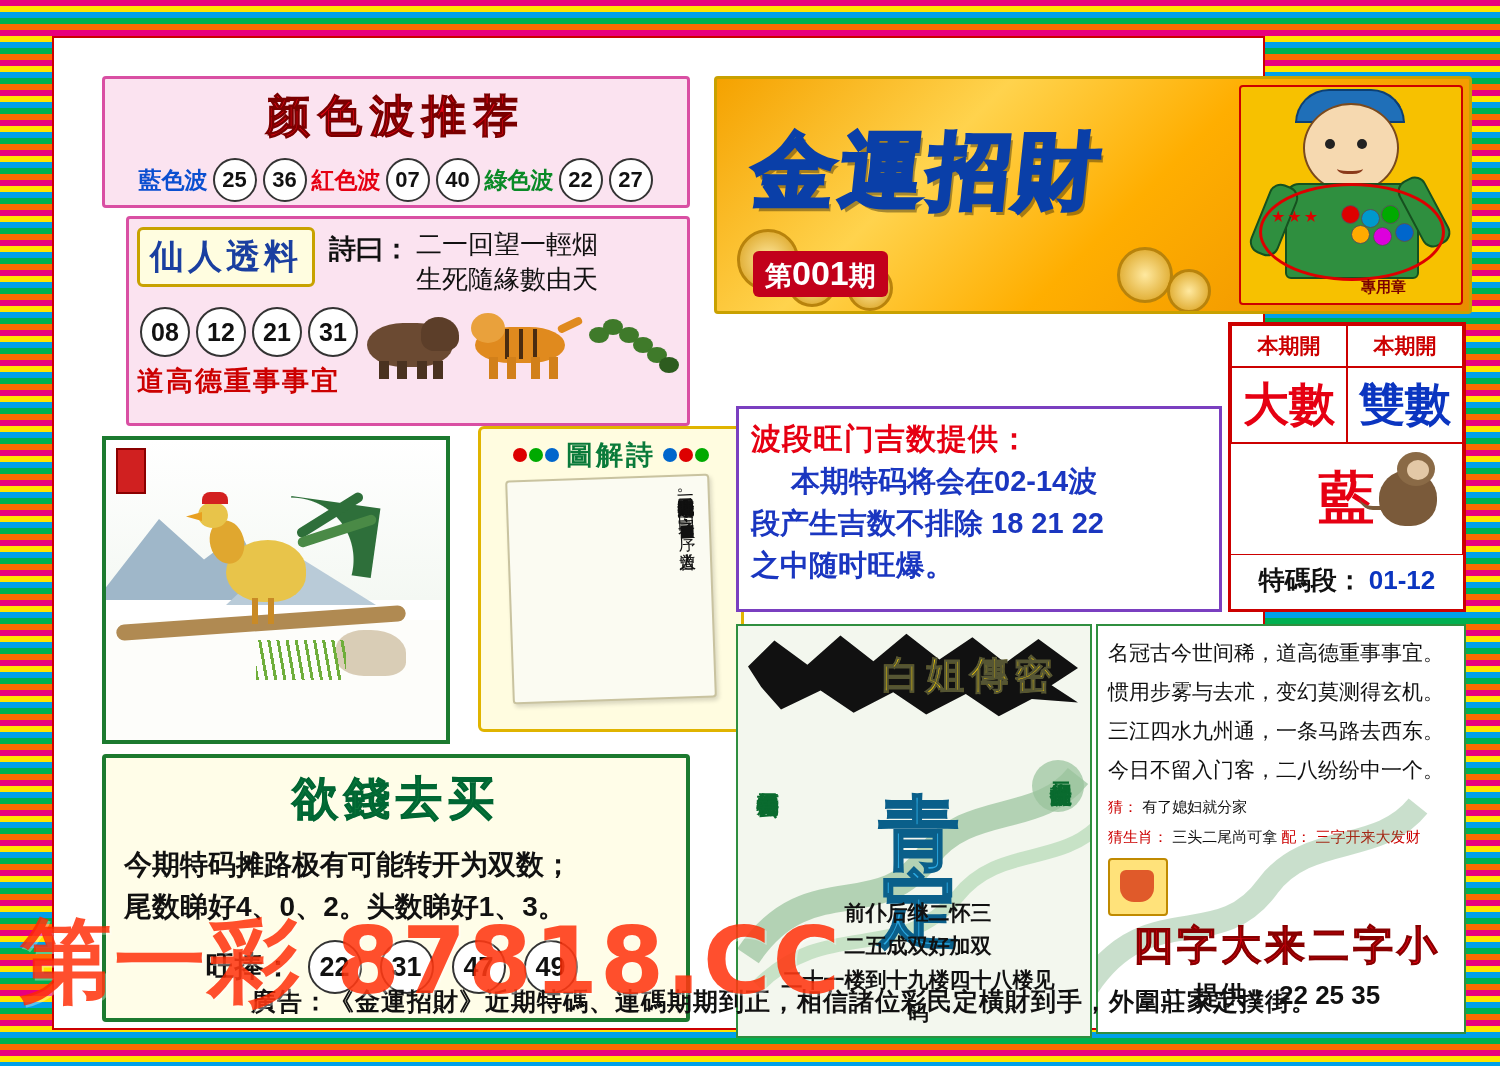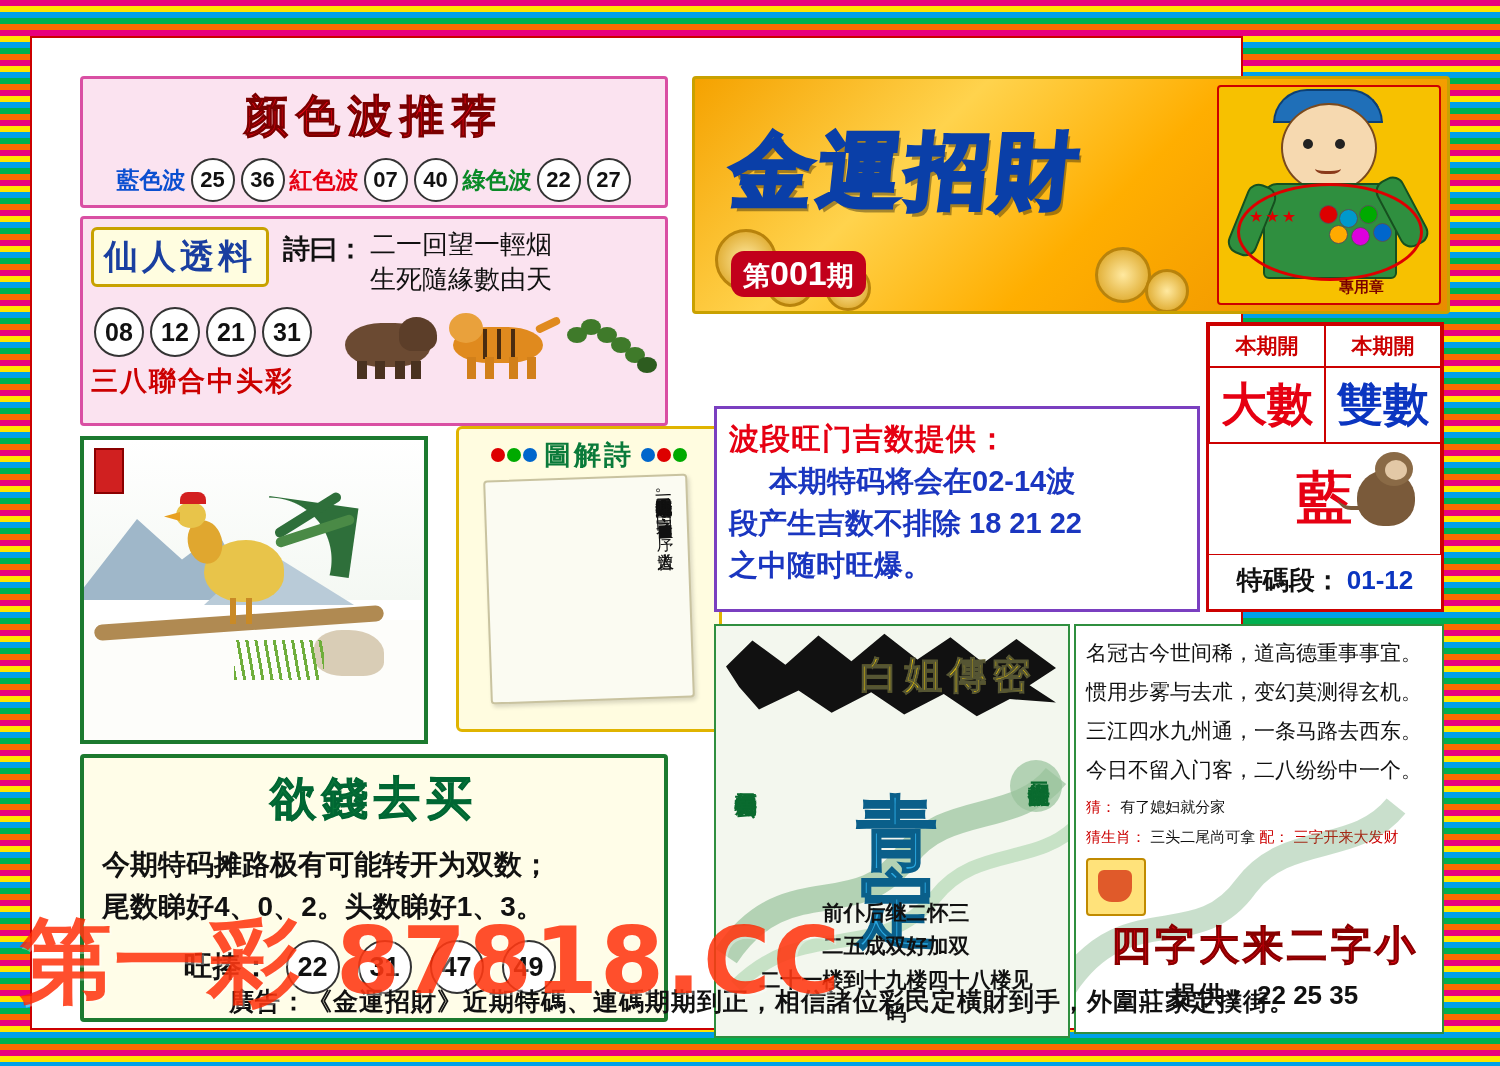--- a/index.html
+++ b/index.html
@@ -15,21 +15,21 @@
     background:
       repeating-linear-gradient(180deg,
         #e8007d 0px,#e8007d 6px,
         #ffe400 6px,#ffe400 12px,
         #00a0e9 12px,#00a0e9 18px,
         #00b050 18px,#00b050 24px,
         #ff6a00 24px,#ff6a00 30px);
     box-sizing:border-box;
   }
   .inner{
-    position:absolute;left:30px;top:36px;width:1213px;height:994px;
+    position:absolute;left:52px;top:36px;width:1213px;height:994px;
     background:#ffffff;
     border:2px solid #c00;
     box-sizing:border-box;
   }
   
   .leftcol{position:absolute;left:48px;top:38px;width:588px;}
   .panel{box-sizing:border-box;}
   .pink-panel{
     background:#fbe3f0;border:3px solid #d94fa3;border-radius:4px;
   }
@@ -43,21 +43,21 @@
   .cw-lbl{margin:0 2px;}
   .lbl-blue{color:#0b4fd0;}
   .lbl-red{color:#e60012;}
   .lbl-green{color:#0a8a27;}
   .ball{
     display:inline-flex;align-items:center;justify-content:center;
     width:40px;height:40px;border-radius:50%;
     border:2px solid #333;background:#fff;color:#111;
     font-size:22px;font-weight:bold;margin:0 3px;
   }
-  .xianren{margin-top:8px;height:210px;padding:8px 8px 1px 8px;position:relative;}
+  .xianren{margin-top:8px;height:210px;padding:8px 8px 1px 8px;position:relative;margin-left:24px;}
   .xr-head{display:flex;align-items:flex-start;}
   .xr-box{
     border:3px solid #c8a200;background:#fffde0;border-radius:6px;
     padding:4px 10px;font-size:34px;font-weight:bold;color:#1a3fa0;letter-spacing:4px;
     font-family:"DejaVu Sans",sans-serif;
   }
   .xr-poem-lbl{font-size:27px;font-weight:bold;color:#111;margin:4px 0 0 14px;font-family:"DejaVu Serif",serif;}
   .xr-poem{font-size:26px;color:#111;line-height:1.35;margin-left:6px;font-family:"DejaVu Serif",serif;}
   .xr-poem div{white-space:nowrap;}
   .xr-balls{display:flex;align-items:center;margin-top:10px;}
@@ -142,21 +142,21 @@
   .coin{position:absolute;border-radius:50%;background:radial-gradient(#ffe9a0,#d79b12);border:3px solid #b8830c;}
   .banner-title{
     position:absolute;left:36px;top:38px;font-size:82px;font-weight:bold;letter-spacing:6px;
     color:#ffd400;-webkit-text-stroke:4px #0a3fa8;
     text-shadow:4px 5px 0 rgba(0,0,0,.35);
     font-family:"DejaVu Sans",sans-serif;
     transform:skewX(-6deg);
   }
   .issue{
     position:absolute;left:36px;bottom:14px;background:#c2001b;color:#fff;font-size:27px;font-weight:bold;
-    padding:3px 12px;border-radius:13px;
+    padding:3px 12px;border-radius:6px;
   }
   .issue b{font-size:34px;color:#fff;}
   .mascot{position:absolute;right:6px;top:6px;width:220px;height:216px;background:#f7c100;border:2px solid #c00;border-radius:4px;overflow:hidden;}
   .m-face{position:absolute;left:62px;top:16px;width:92px;height:86px;background:#f6d9b0;border-radius:50%;border:2px solid #7a4a1e;}
   .m-hat{position:absolute;left:54px;top:2px;width:106px;height:30px;background:#1f6fb8;border-radius:40px 40px 0 0;border:2px solid #0d3f73;}
   .m-eye{position:absolute;width:10px;height:10px;background:#222;border-radius:50%;top:52px;}
   .m-mouth{position:absolute;left:96px;top:74px;width:26px;height:10px;border-bottom:3px solid #8a3a1a;border-radius:0 0 40% 40%;}
   .m-body{position:absolute;left:44px;top:96px;width:130px;height:92px;background:#2f8f3f;border-radius:14px 14px 6px 6px;border:2px solid #16501f;}
   .m-arm{position:absolute;width:26px;height:70px;background:#2f8f3f;border:2px solid #16501f;border-radius:12px;}
   .m-circle{position:absolute;left:18px;top:96px;width:180px;height:92px;border:3px solid #d00;border-radius:50%;}
@@ -272,21 +272,21 @@
           <div>二一回望一輕烟</div>
           <div>生死隨緣數由天</div>
         </div>
       </div>
       <div class="xr-balls">
         <span class="ball">08</span>
         <span class="ball">12</span>
         <span class="ball">21</span>
         <span class="ball">31</span>
       </div>
-      <div class="xr-foot">三八聯合中头彩</div>
+      <div class="xr-foot">道高德重事事宜</div>
 
       <div class="animals">
         <div class="animal">
           <div class="pig-body"></div>
               <div class="pig-head"></div>
           <div class="pig-leg" style="left:18px"></div>
               <div class="pig-leg" style="left:36px"></div>
           <div class="pig-leg" style="left:56px"></div>
               <div class="pig-leg" style="left:72px"></div>
         </div>

